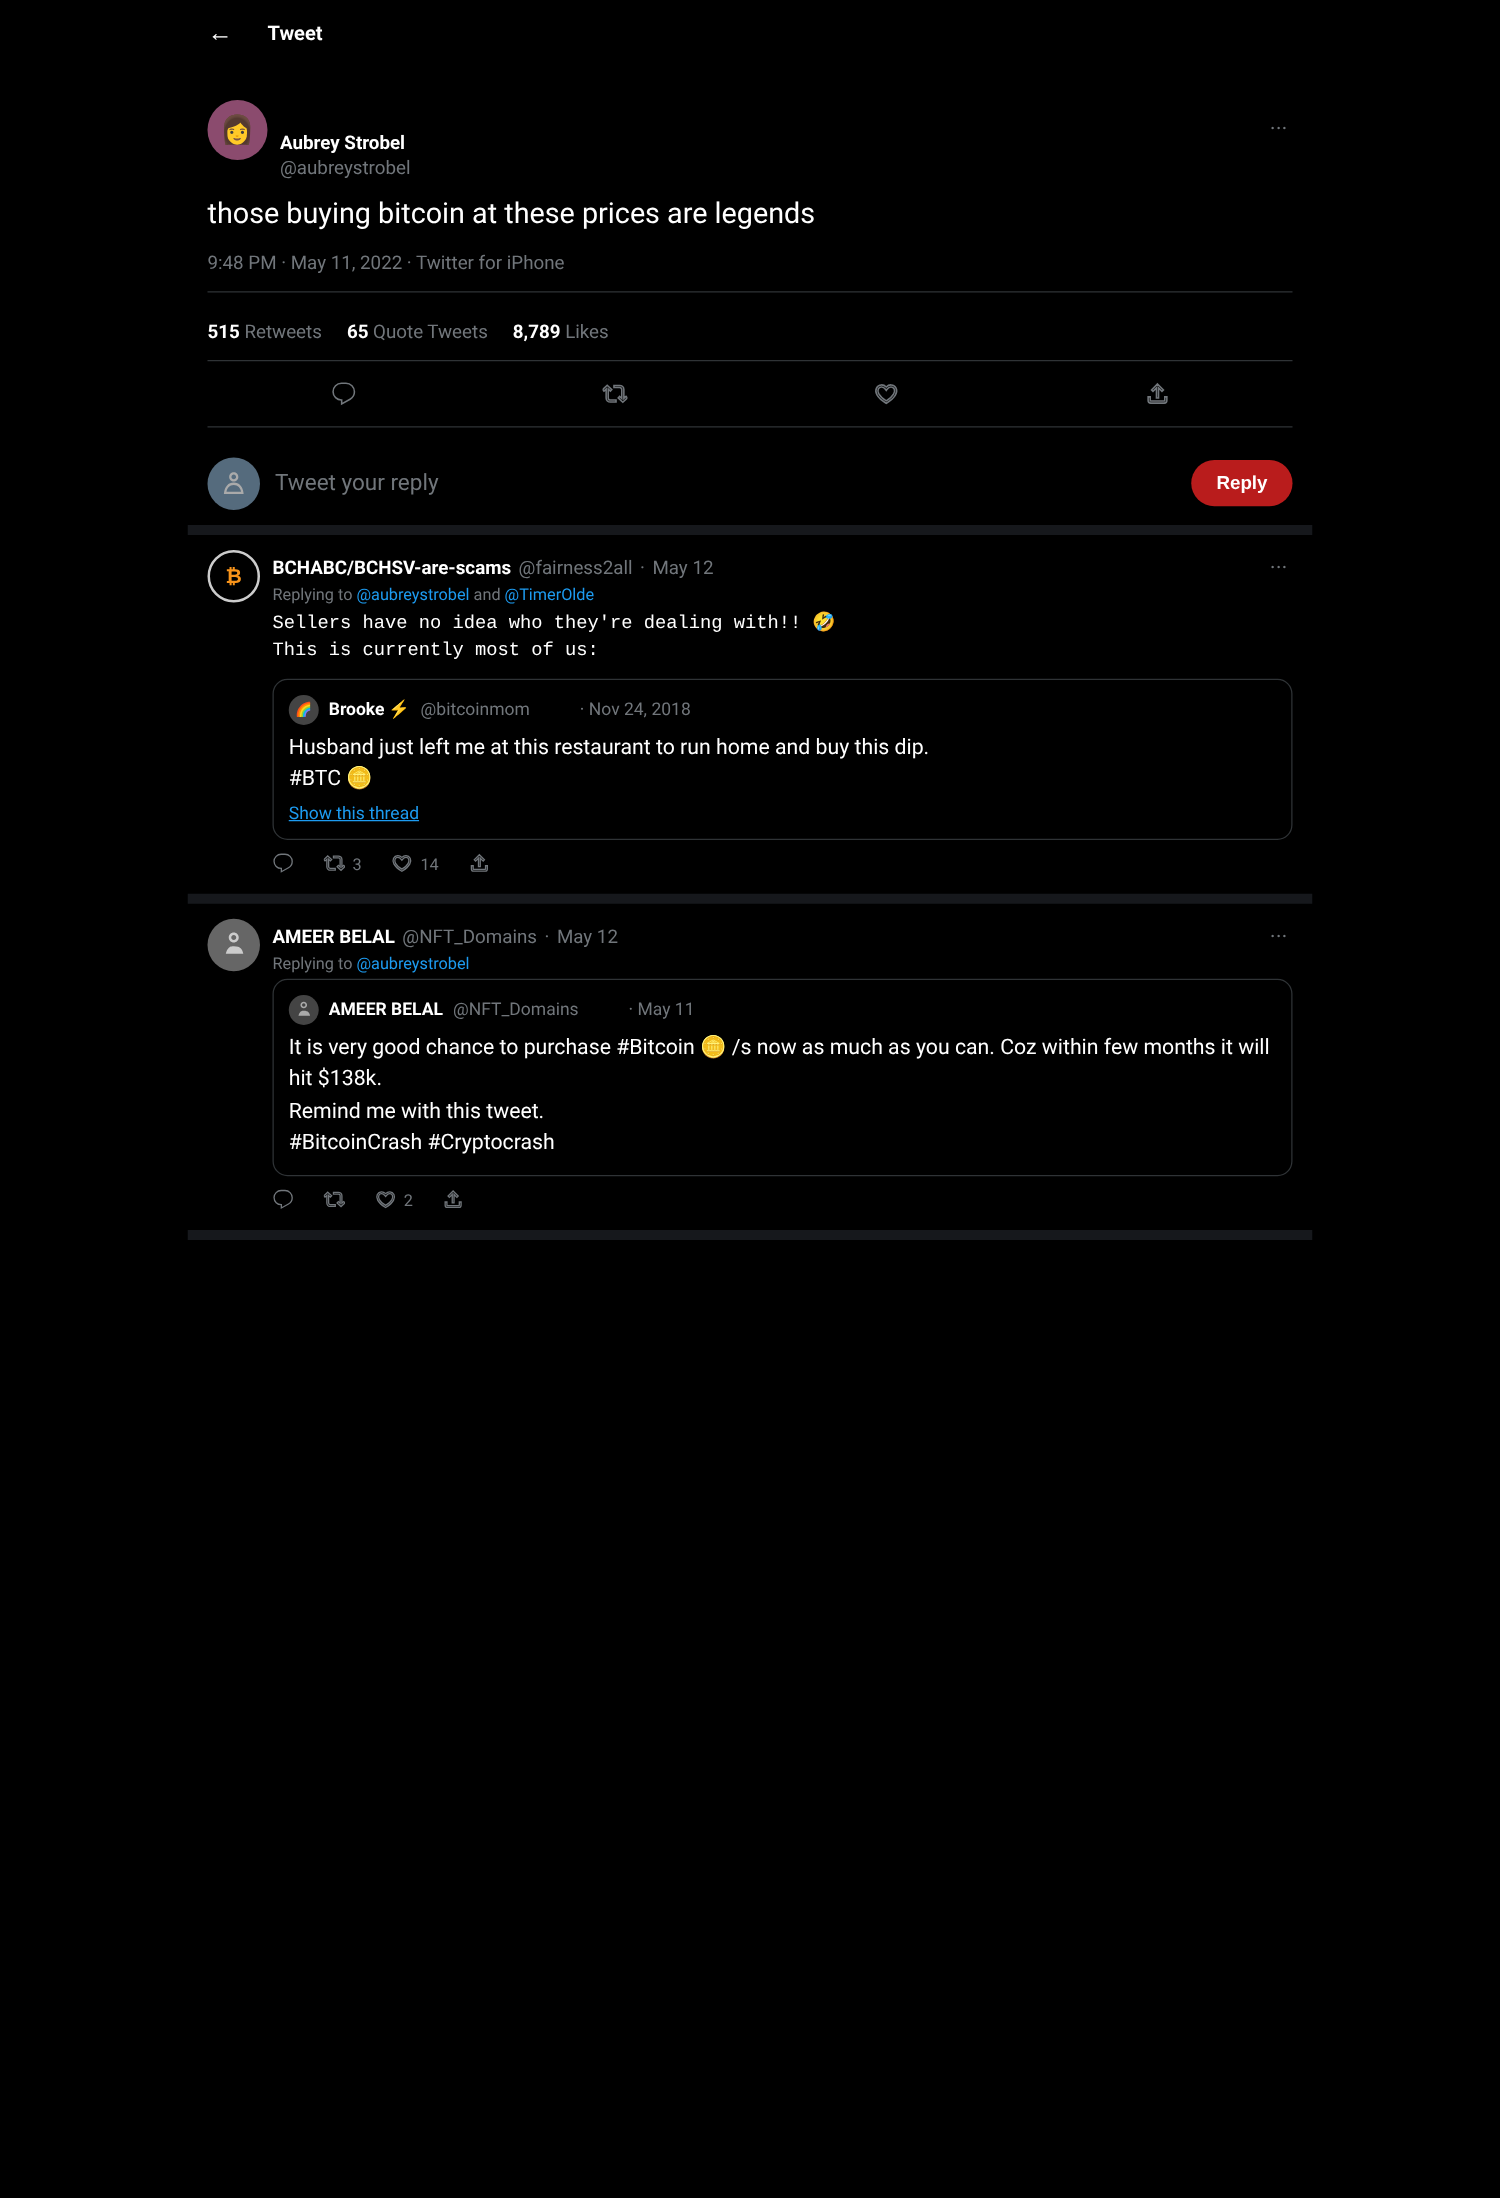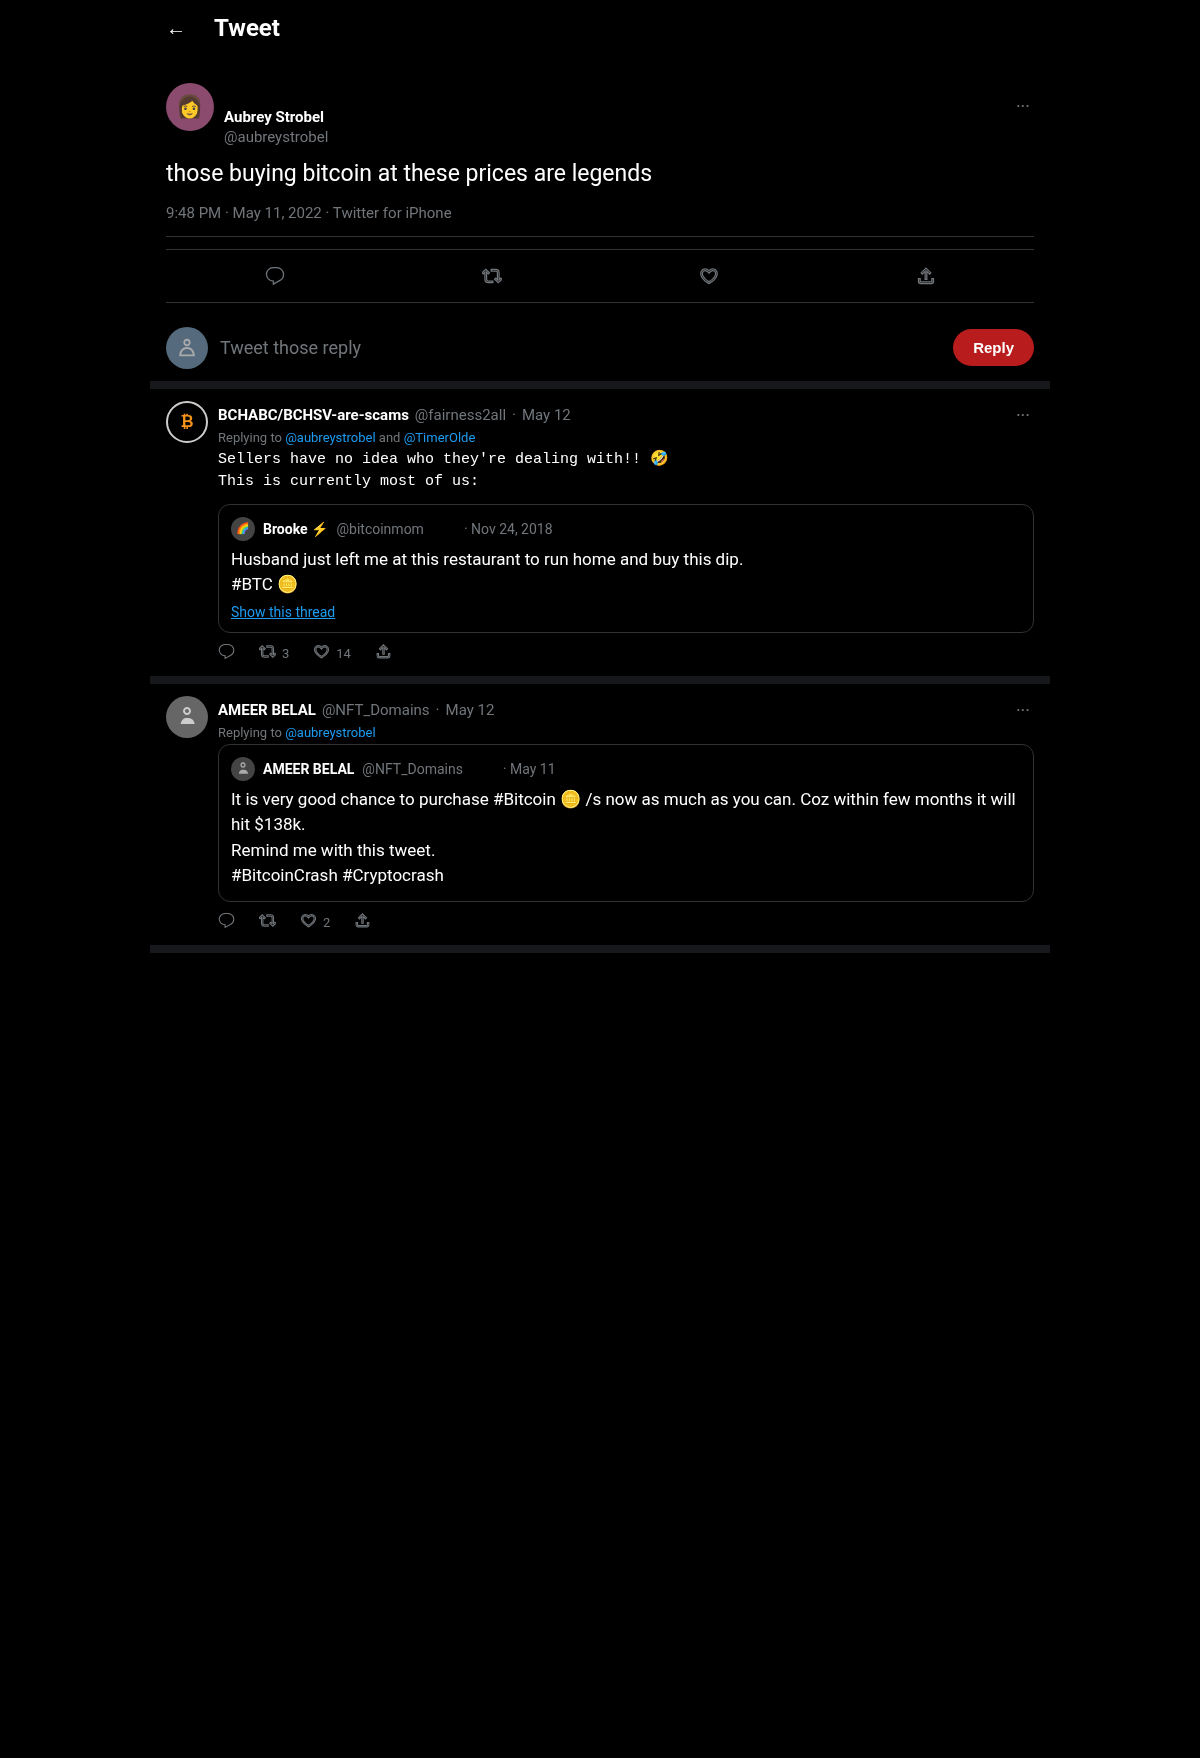--- a/index.html
+++ b/index.html
@@ -17,21 +17,21 @@
       display: flex;
       align-items: center;
       padding: 14px 16px;
       gap: 28px;
     }
     .header-back {
       font-size: 20px;
       cursor: pointer;
     }
     .header-title {
-      font-size: 24px;
+      font-size: 16px;
       font-weight: 700;
     }
 
     
     .main-tweet {
       padding: 12px 16px;
     }
     .user-row {
       display: flex;
       align-items: center;
@@ -284,20 +284,34 @@
       <div class="user-handle">@aubreystrobel</div>
     </div>
     <div class="more-icon">···</div>
   </div>
 
   <div class="tweet-text">those buying bitcoin at these prices are legends</div>
   <div class="tweet-meta">9:48 PM · May 11, 2022 · Twitter for iPhone</div>
 
   <hr class="divider">
 
+  <div class="stats-row">
+    <div class="stat-item">
+      <span class="stat-count">515</span>
+      <span class="stat-label"> <span>Retweets</span></span>
+    </div>
+    <div class="stat-item">
+      <span class="stat-count">65</span>
+      <span class="stat-label"> <span>Quote Tweets</span></span>
+    </div>
+    <div class="stat-item">
+      <span class="stat-count">8,789</span>
+      <span class="stat-label"> <span>Likes</span></span>
+    </div>
+  </div>
 
   <div class="actions-row">
     <div class="action-btn">
       <svg width="20" height="20" viewBox="0 0 24 24" fill="none" stroke="currentColor" stroke-width="1.5">
         <path d="M1.751 10c0-4.42 3.584-8 8.005-8h4.366c4.49 0 8.129 3.64 8.129 8.13 0 2.96-1.607 5.68-4.196 7.11l-8.054 4.46v-3.69h-.067c-4.49.1-8.183-3.51-8.183-8.01z"></path>
       </svg>
     </div>
     <div class="action-btn">
       <svg width="20" height="20" viewBox="0 0 24 24" fill="none" stroke="currentColor" stroke-width="1.5">
         <path d="M4.5 3.88l4.432 4.14-1.364 1.46L5.5 7.55V16c0 1.1.896 2 2 2H13v2H7.5c-2.209 0-4-1.79-4-4V7.55L1.432 9.48.068 8.02 4.5 3.88zM16.5 6H11V4h5.5c2.209 0 4 1.79 4 4v8.45l2.068-1.93 1.364 1.46-4.432 4.14-4.432-4.14 1.364-1.46 2.068 1.93V8c0-1.1-.896-2-2-2z"></path>
@@ -315,21 +329,21 @@
     </div>
   </div>
 </div>
 
 <div class="reply-box">
   <div class="reply-input-avatar">
     <svg width="22" height="22" viewBox="0 0 24 24" fill="#aaa">
         <path d="M5.651 19h12.698c-.337-1.8-1.023-3.21-1.945-4.19C15.318 13.65 13.838 13 12 13s-3.317.65-4.404 1.81c-.922.98-1.608 2.39-1.945 4.19zm.486-5.56C7.627 11.85 9.648 11 12 11s4.373.85 5.863 2.44c1.477 1.58 2.366 3.8 2.632 6.46l.11 1.1H3.395l.11-1.1c.266-2.66 1.155-4.88 2.632-6.46zM12 4c-1.105 0-2 .9-2 2s.895 2 2 2 2-.9 2-2-.895-2-2-2zM8 6c0-2.21 1.791-4 4-4s4 1.79 4 4-1.791 4-4 4-4-1.79-4-4z"></path>
       </svg>
   </div>
-  <div class="reply-input-area">Tweet those reply</div>
+  <div class="reply-input-area">Tweet your reply</div>
   <button class="reply-button">Reply</button>
 </div>
 
 <div class="tweet-card">
   <div class="tweet-card-inner">
 
     <div style="flex-shrink:0;">
       <div style="width:42px;height:42px;border-radius:50%;background:#000;border:2px solid #ccc;display:flex;align-items:center;justify-content:center;font-size:16px;color:#f7931a;font-weight:700;">
         ₿
       </div>

